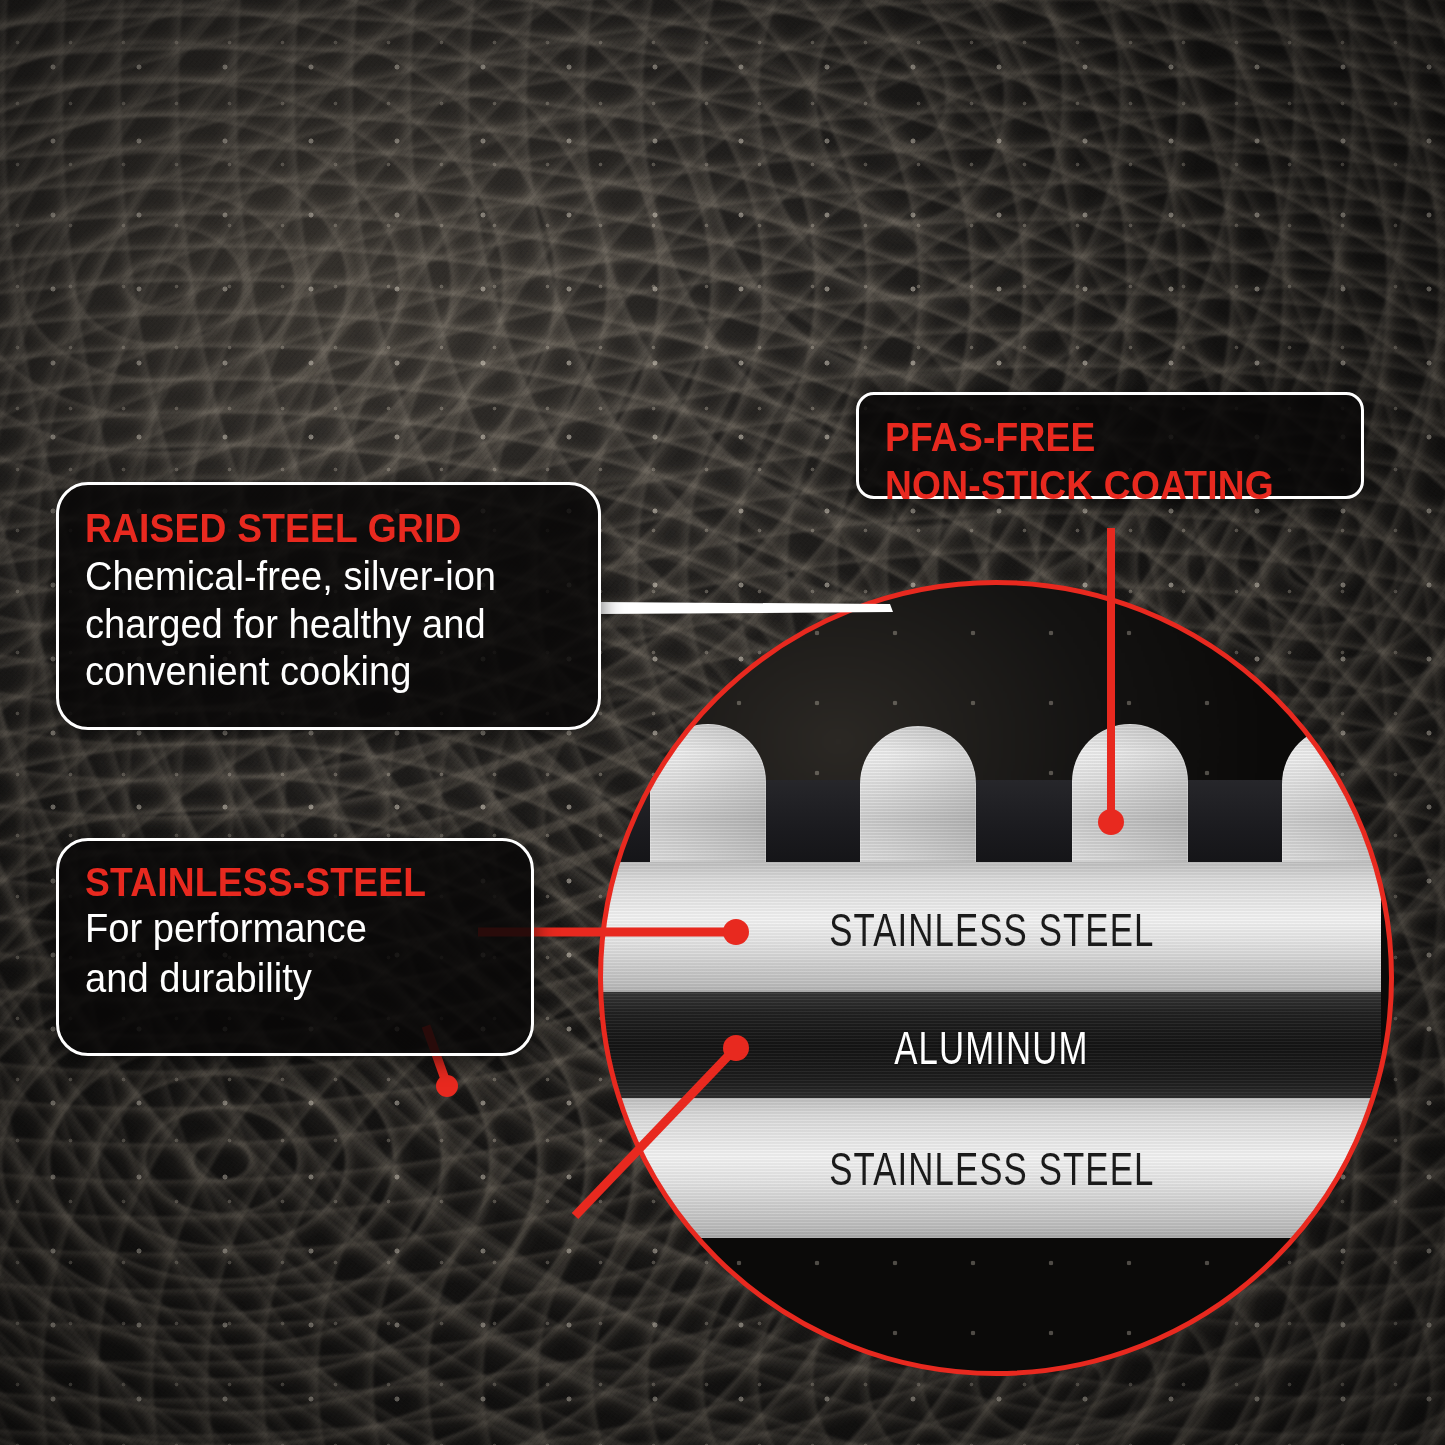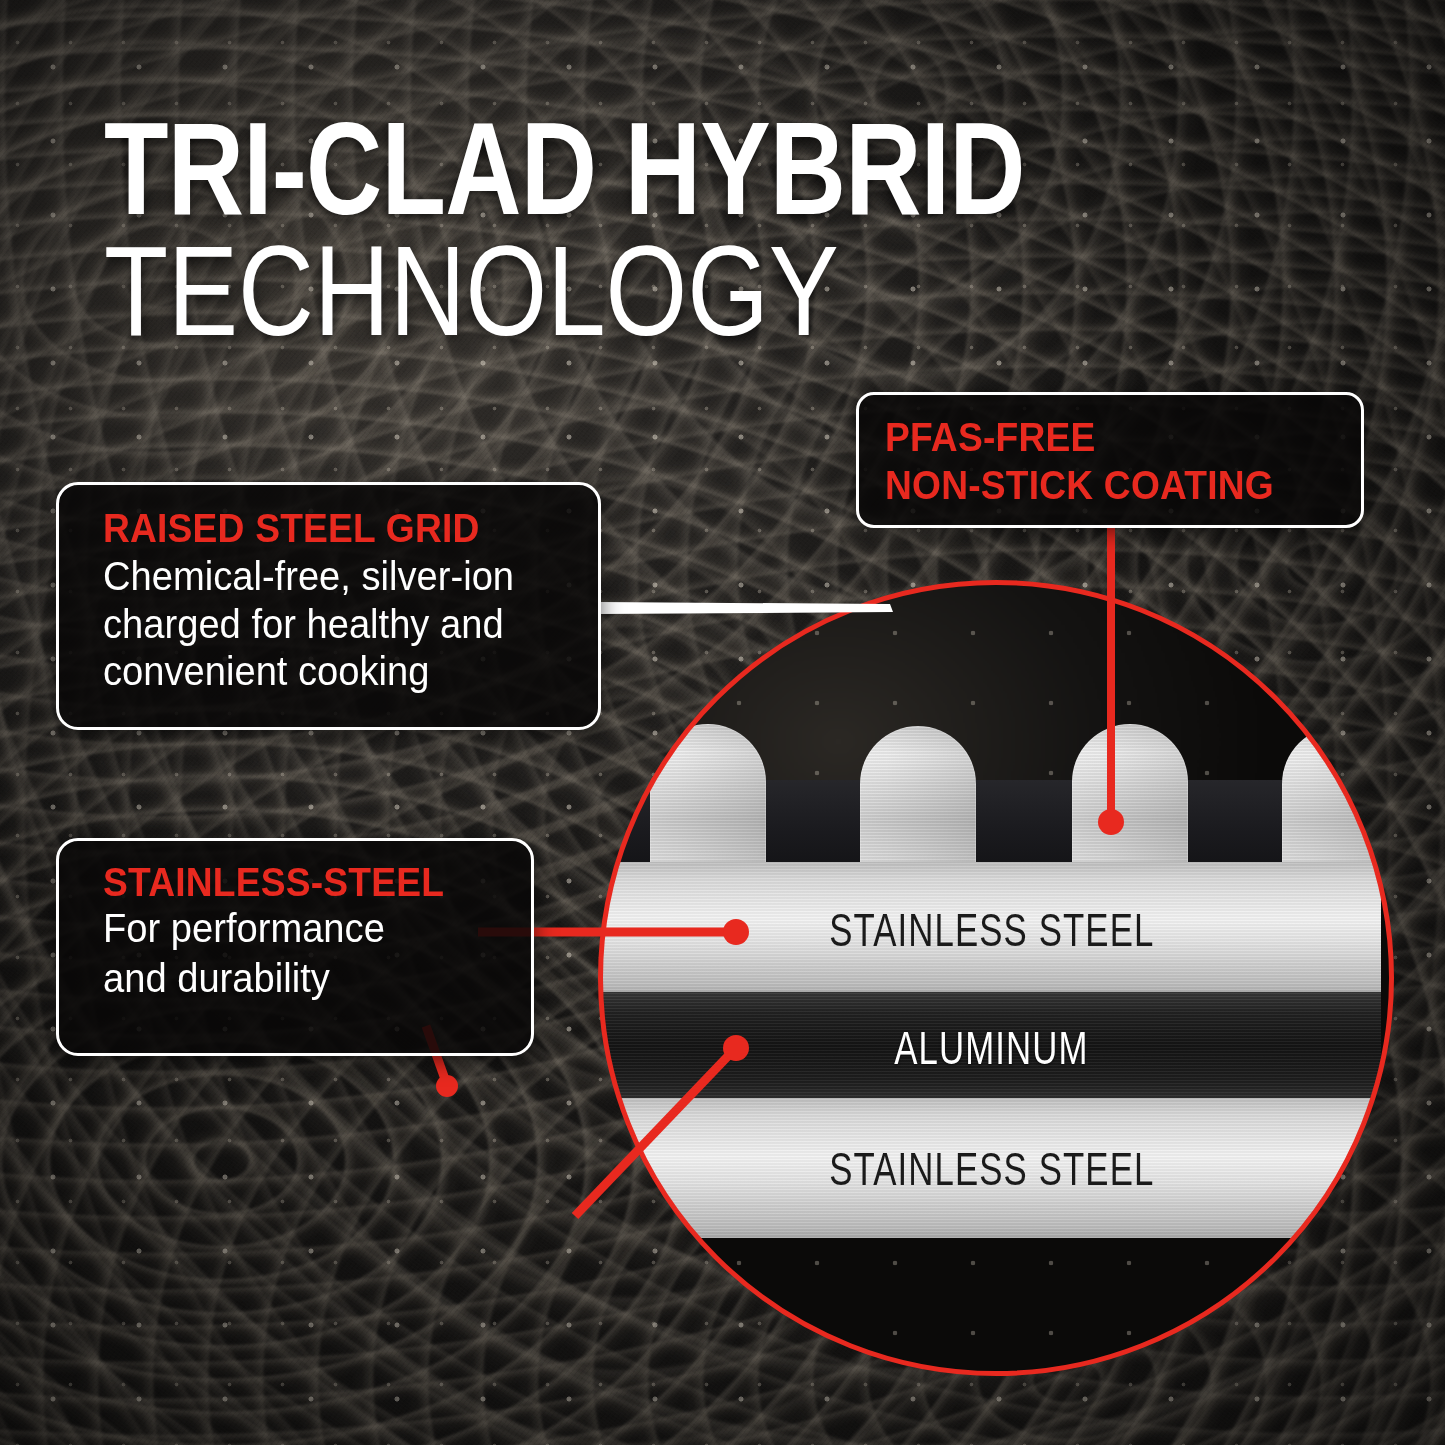--- a/index.html
+++ b/index.html
@@ -93,23 +93,23 @@
     white-space:nowrap;
     margin-top:-6px;
     text-shadow:0 3px 14px rgba(0,0,0,.75);
   }
 
   
   .callout{
     position:absolute;
     background:rgba(8,7,7,.86);
     border:3px solid #ffffff;
-    border-radius:22px;
+    border-radius:32px;
     box-sizing:border-box;
-    padding:16px 22px 18px 44px;
+    padding:16px 22px 18px 26px;
     box-shadow:0 4px 22px rgba(0,0,0,.6);
   }
   .co-head{
     color:#e8291f;
     font-weight:bold;
     letter-spacing:.2px;
     transform:scaleX(.93);
     transform-origin:left center;
     white-space:nowrap;
   }
@@ -118,21 +118,21 @@
     font-weight:normal;
     transform:scaleX(.93);
     transform-origin:left center;
   }
 
   
   #box-grid{left:56px;top:482px;width:545px;height:248px;padding-top:22px;}
   #box-grid .co-head{font-size:40px;line-height:1.05;}
   #box-grid .co-body{font-size:41px;line-height:1.16;margin-top:4px;}
 
-  #box-pfas{left:856px;top:392px;width:508px;height:136px;padding:18px 24px 18px 26px;border-radius:18px;}
+  #box-pfas{left:856px;top:392px;width:508px;height:107px;padding:18px 24px 18px 26px;border-radius:18px;}
   #box-pfas .co-head{font-size:40px;line-height:1.2;}
 
   #box-stain{left:56px;top:838px;width:478px;height:218px;padding-top:20px;}
   #box-stain .co-head{font-size:40px;line-height:1.05;}
   #box-stain .co-body{font-size:41px;line-height:1.16;margin-top:2px;}
 
   #box-alum{left:56px;top:1242px;width:616px;height:136px;padding-top:18px;}
   #box-alum .co-head{font-size:40px;line-height:1.05;}
   #box-alum .co-body{font-size:41px;line-height:1.16;margin-top:2px;}
 
@@ -282,24 +282,20 @@
     <line x1="478" y1="932" x2="728" y2="932" stroke="#E8291F" stroke-width="9"></line>
     <circle cx="736" cy="932" r="13" fill="#E8291F"></circle>
 
     <line x1="426" y1="1026" x2="446" y2="1082" stroke="#E8291F" stroke-width="9"></line>
     <circle cx="447" cy="1086" r="11" fill="#E8291F"></circle>
 
     <line x1="575" y1="1216" x2="730" y2="1054" stroke="#E8291F" stroke-width="9"></line>
     <circle cx="736" cy="1048" r="13" fill="#E8291F"></circle>
   </svg>
 
-  <div class="title">
-    <div class="title-l1">TRI-CLAD HYBRID</div>
-    <div class="title-l2">TECHNOLOGY</div>
-  </div>
 
   <div class="callout" id="box-grid">
     <div class="co-head">RAISED STEEL GRID</div>
     <div class="co-body">Chemical-free, silver-ion charged for healthy and convenient cooking</div>
   </div>
 
   <div class="callout" id="box-pfas">
     <div class="co-head">PFAS-FREE</div>
     <div class="co-head">NON-STICK COATING</div>
   </div>

